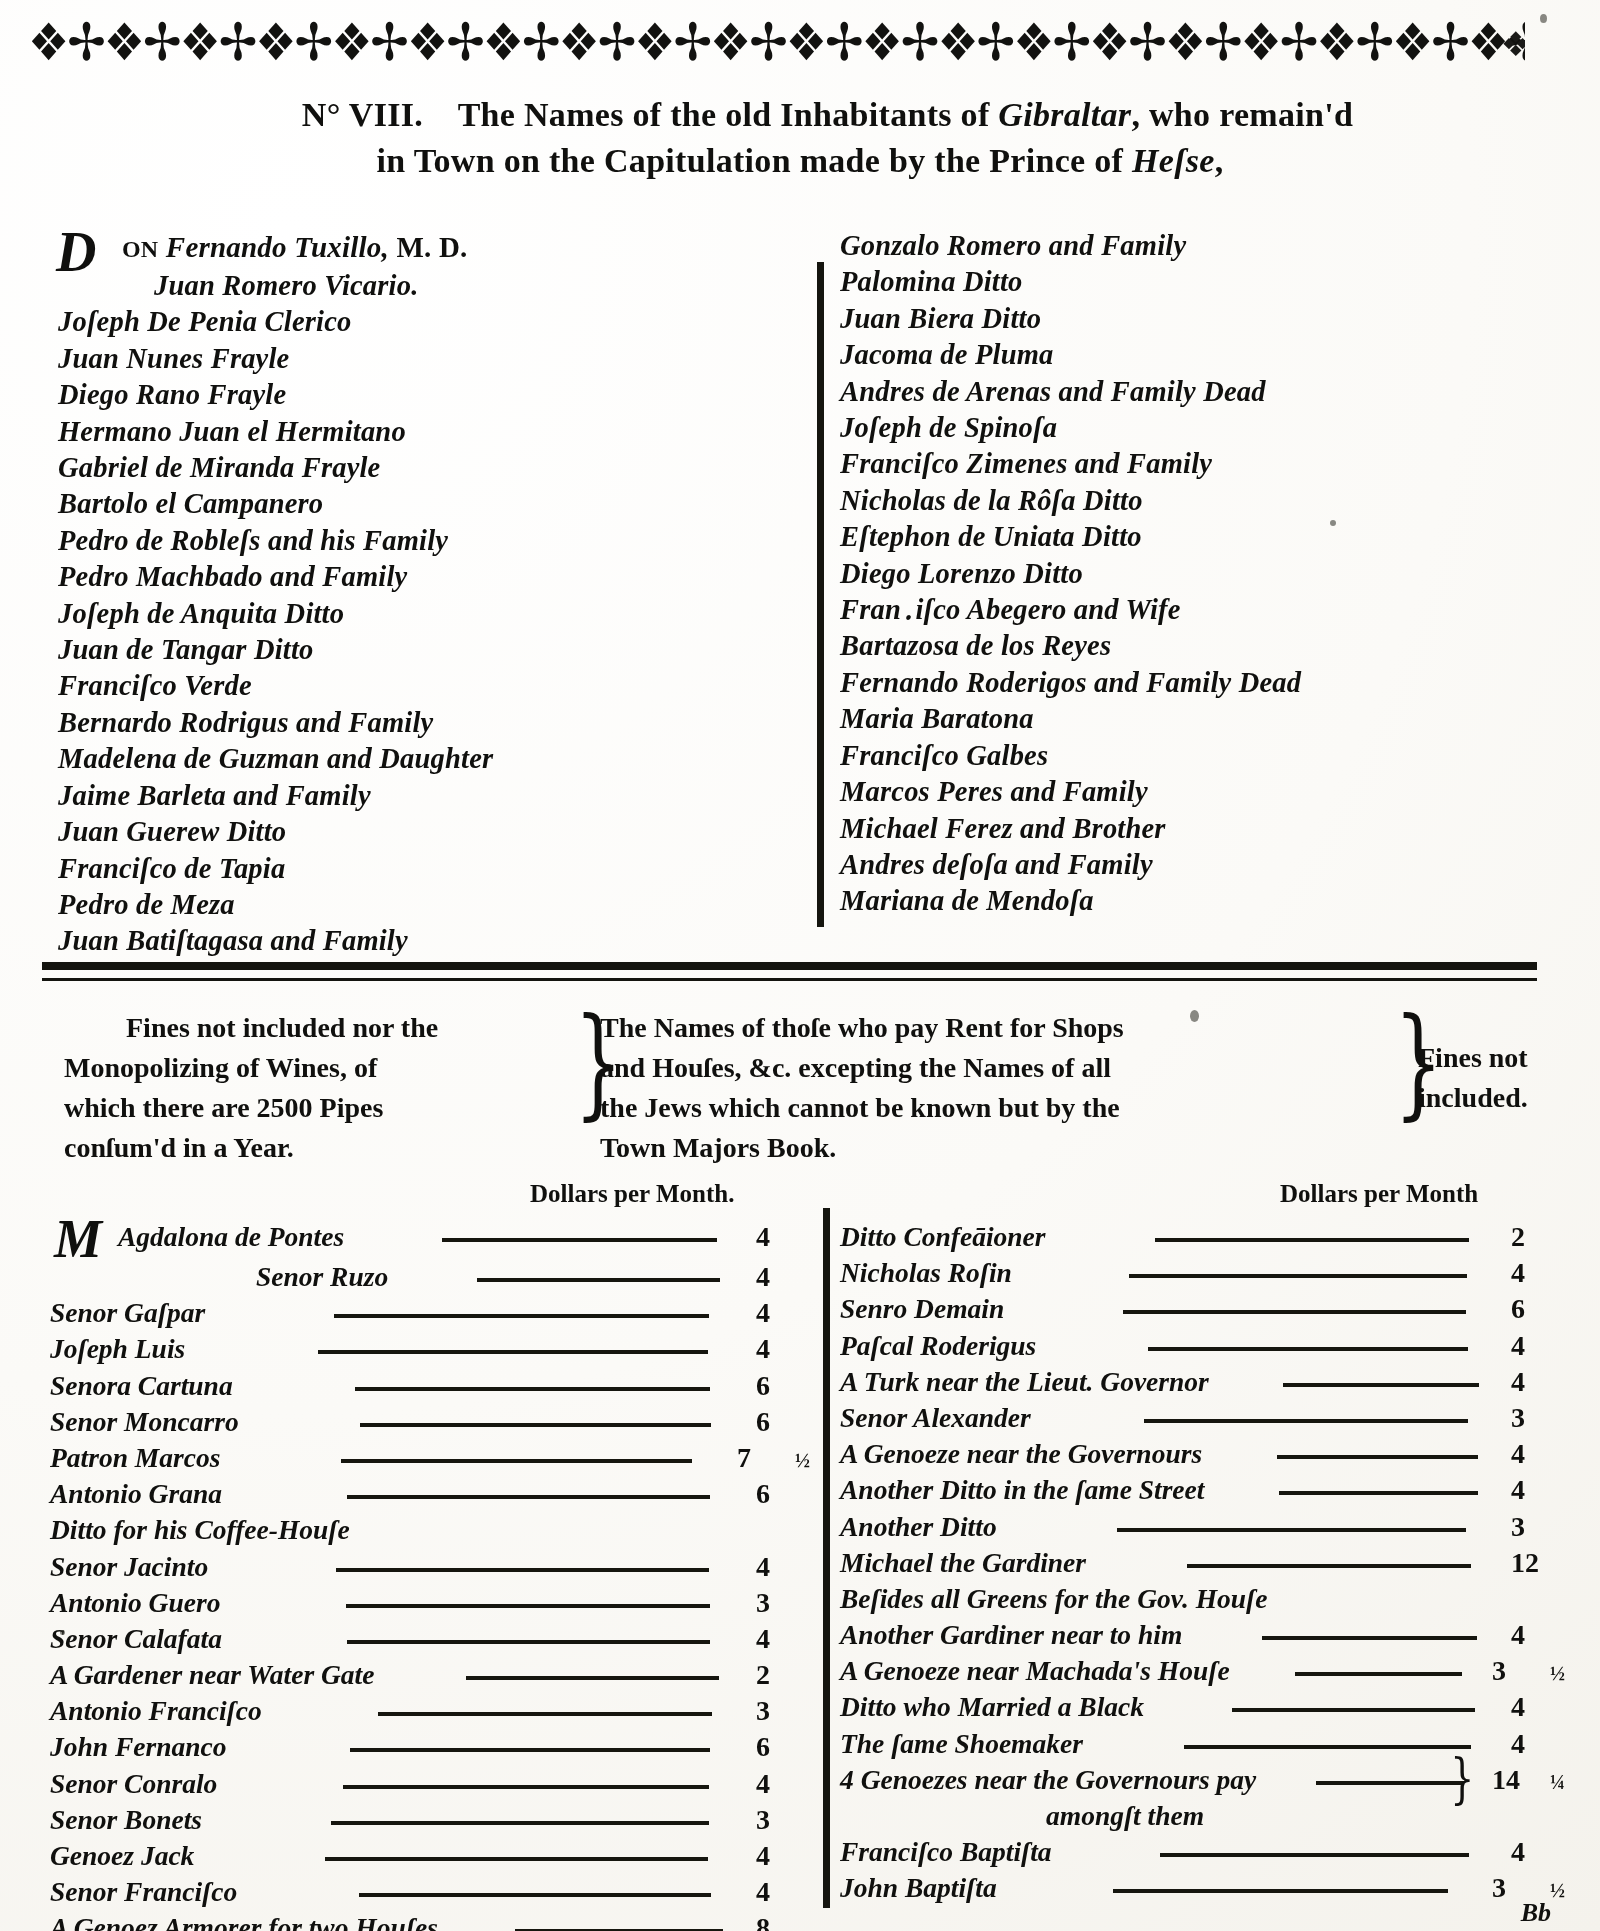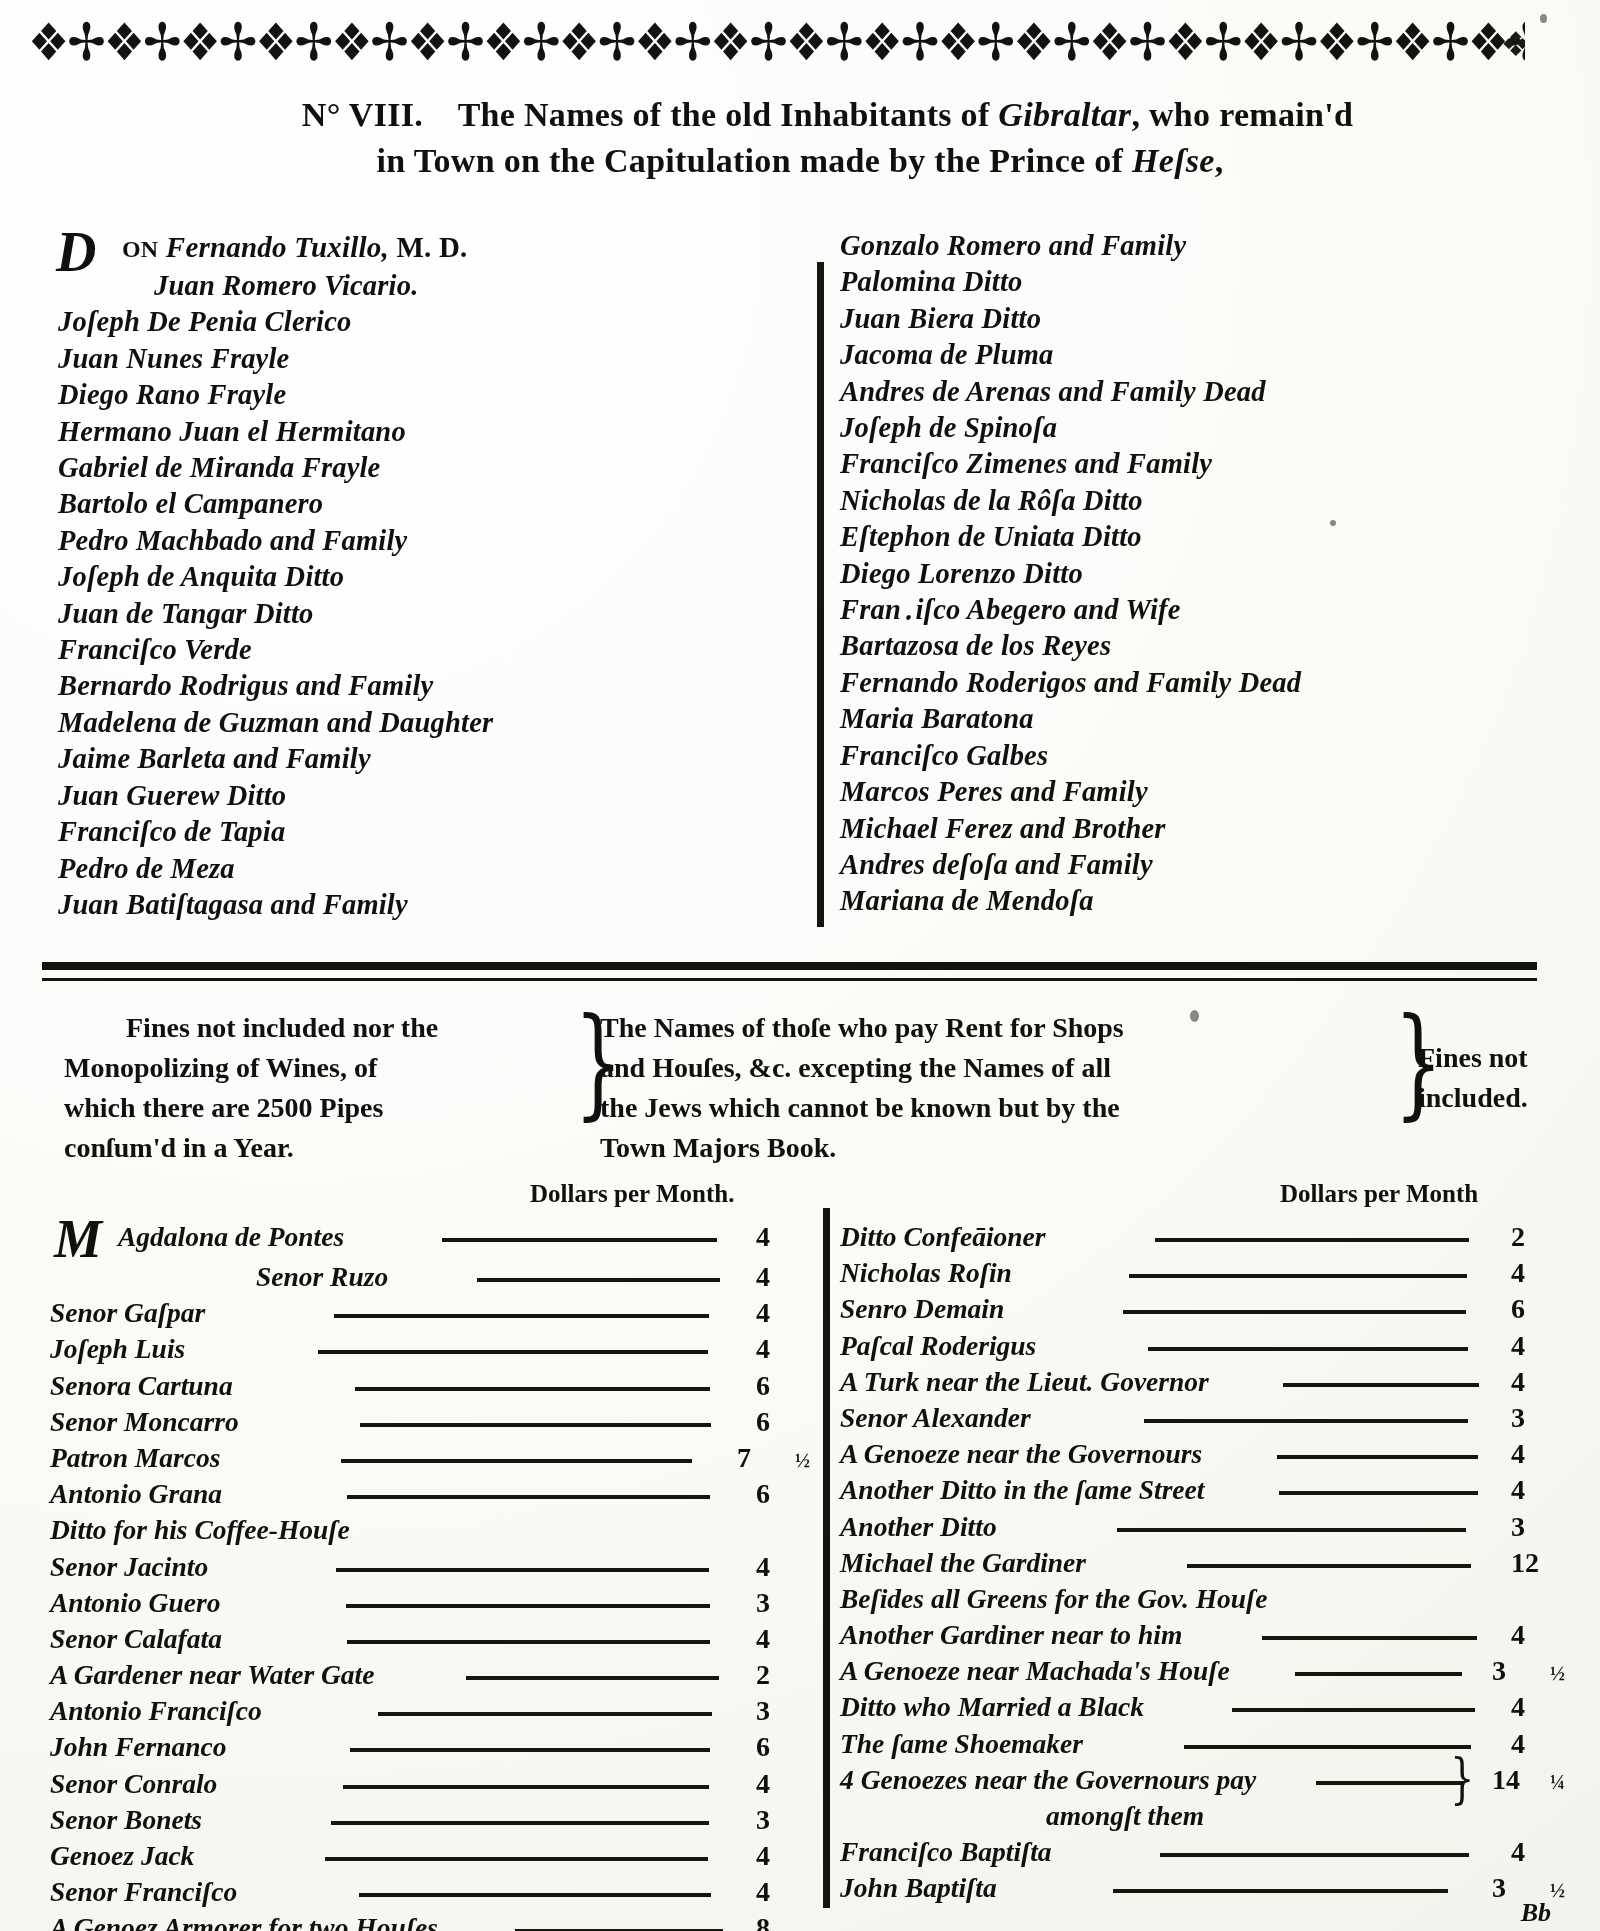--- a/index.html
+++ b/index.html
@@ -206,20 +206,21 @@
         <span class="dropcap">D</span><span class="smallcaps roman">ON</span><span> Fernando Tuxillo, </span><span class="roman">M. D.</span>
       </div>
       <div class="nm indent2">Juan Romero Vicario.</div>
       <div id="left-names">
           <div class="nm">Joſeph De Penia Clerico</div>
           <div class="nm">Juan Nunes Frayle</div>
           <div class="nm">Diego Rano Frayle</div>
           <div class="nm">Hermano Juan el Hermitano</div>
           <div class="nm">Gabriel de Miranda Frayle</div>
           <div class="nm">Bartolo el Campanero</div>
+          <div class="nm">Pedro de Robleſs and his Family</div>
           <div class="nm">Pedro Machbado  and Family</div>
           <div class="nm">Joſeph de Anquita Ditto</div>
           <div class="nm">Juan de Tangar Ditto</div>
           <div class="nm">Franciſco Verde</div>
           <div class="nm">Bernardo Rodrigus and Family</div>
           <div class="nm">Madelena de Guzman and Daughter</div>
           <div class="nm">Jaime Barleta and Family</div>
           <div class="nm">Juan Guerew Ditto</div>
           <div class="nm">Franciſco de Tapia</div>
           <div class="nm">Pedro de Meza</div>

